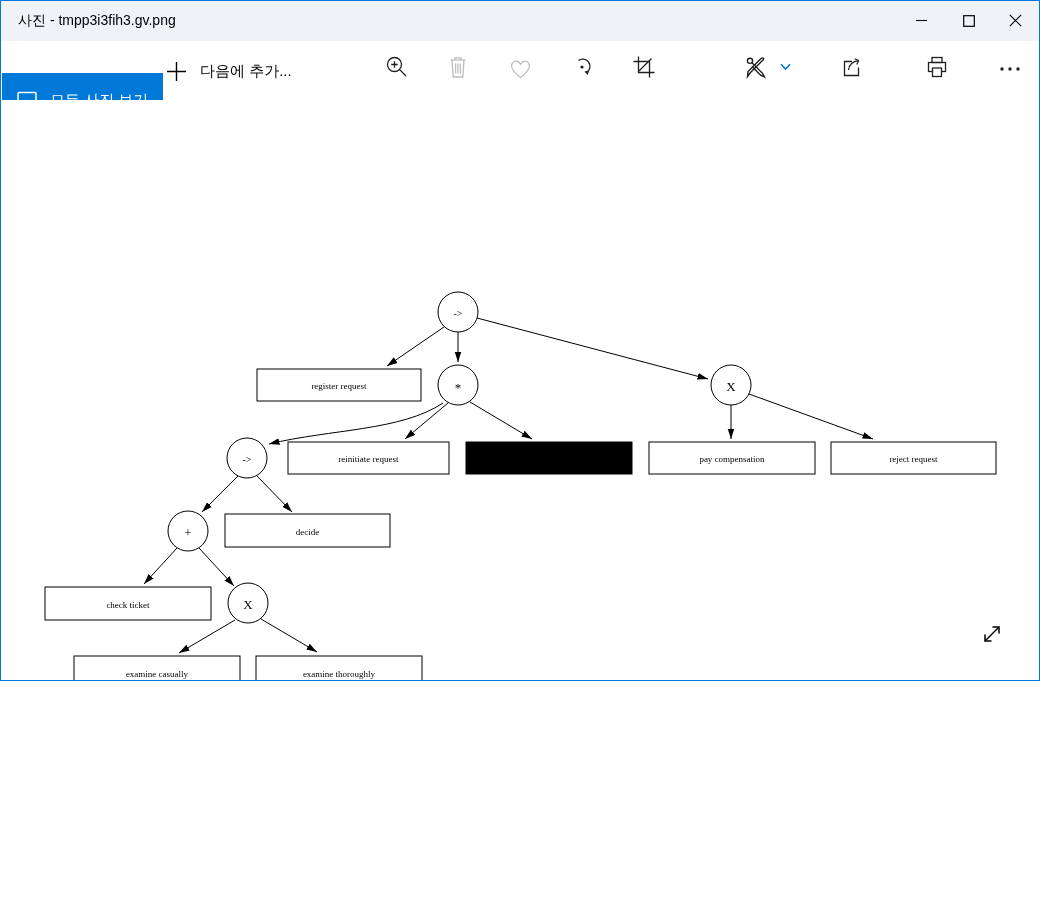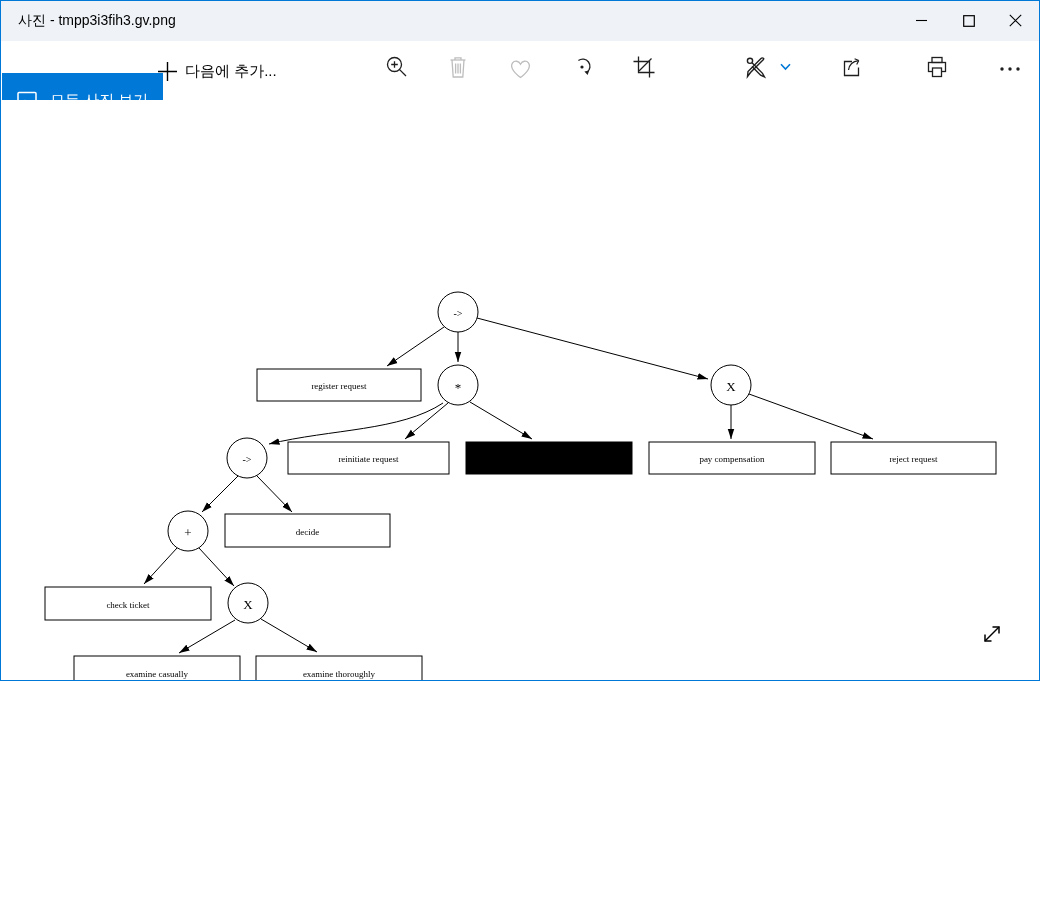--- a/index.html
+++ b/index.html
@@ -16,23 +16,23 @@
   .win-controls { position:absolute; right:0; top:0; height:40px; display:flex; }
   .win-btn { width:47px; height:39px; border:none; background:transparent;
              display:flex; align-items:center; justify-content:center; color:#000; cursor:default; }
 
   
   .toolbar { position:absolute; top:40px; left:0; right:0; height:59px; background:#fff; }
   .see-all-btn { position:absolute; left:1px; top:4px; width:161px; height:54px;
                  background:#0078d7; border:none; color:#fff; font-size:15px;
                  display:flex; align-items:center; gap:11px; padding-left:13px;
                  font-family:inherit; white-space:nowrap;margin-top:28px; }
-  .add-to-btn { position:absolute; left:156px; top:9px; height:42px; border:none;
+  .add-to-btn { position:absolute; left:165px; top:9px; height:42px; border:none;
                 background:transparent; color:#000; font-size:15px;
-                display:flex; align-items:center; gap:7px; font-family:inherit; white-space:nowrap; }
+                display:flex; align-items:center; gap:13px; font-family:inherit; white-space:nowrap; }
   .tool-btn { position:absolute; top:2px; width:48px; height:48px; border:none;
               background:transparent; color:#1f1f1f; display:flex;
               align-items:center; justify-content:center; }
   .tool-btn.disabled { color:#bdbdbd; }
   .tool-btn svg { display:block; }
   .btn-zoom   { left:372px; } .btn-del  { left:433px; } .btn-fav  { left:495px; }
   .btn-rot    { left:557px; } .btn-crop { left:619px; }
   .btn-edit   { left:731px; width:70px; gap:10px; }
   .btn-share  { left:826px; } .btn-print{ left:912px; } .btn-more { left:985px; }
 

